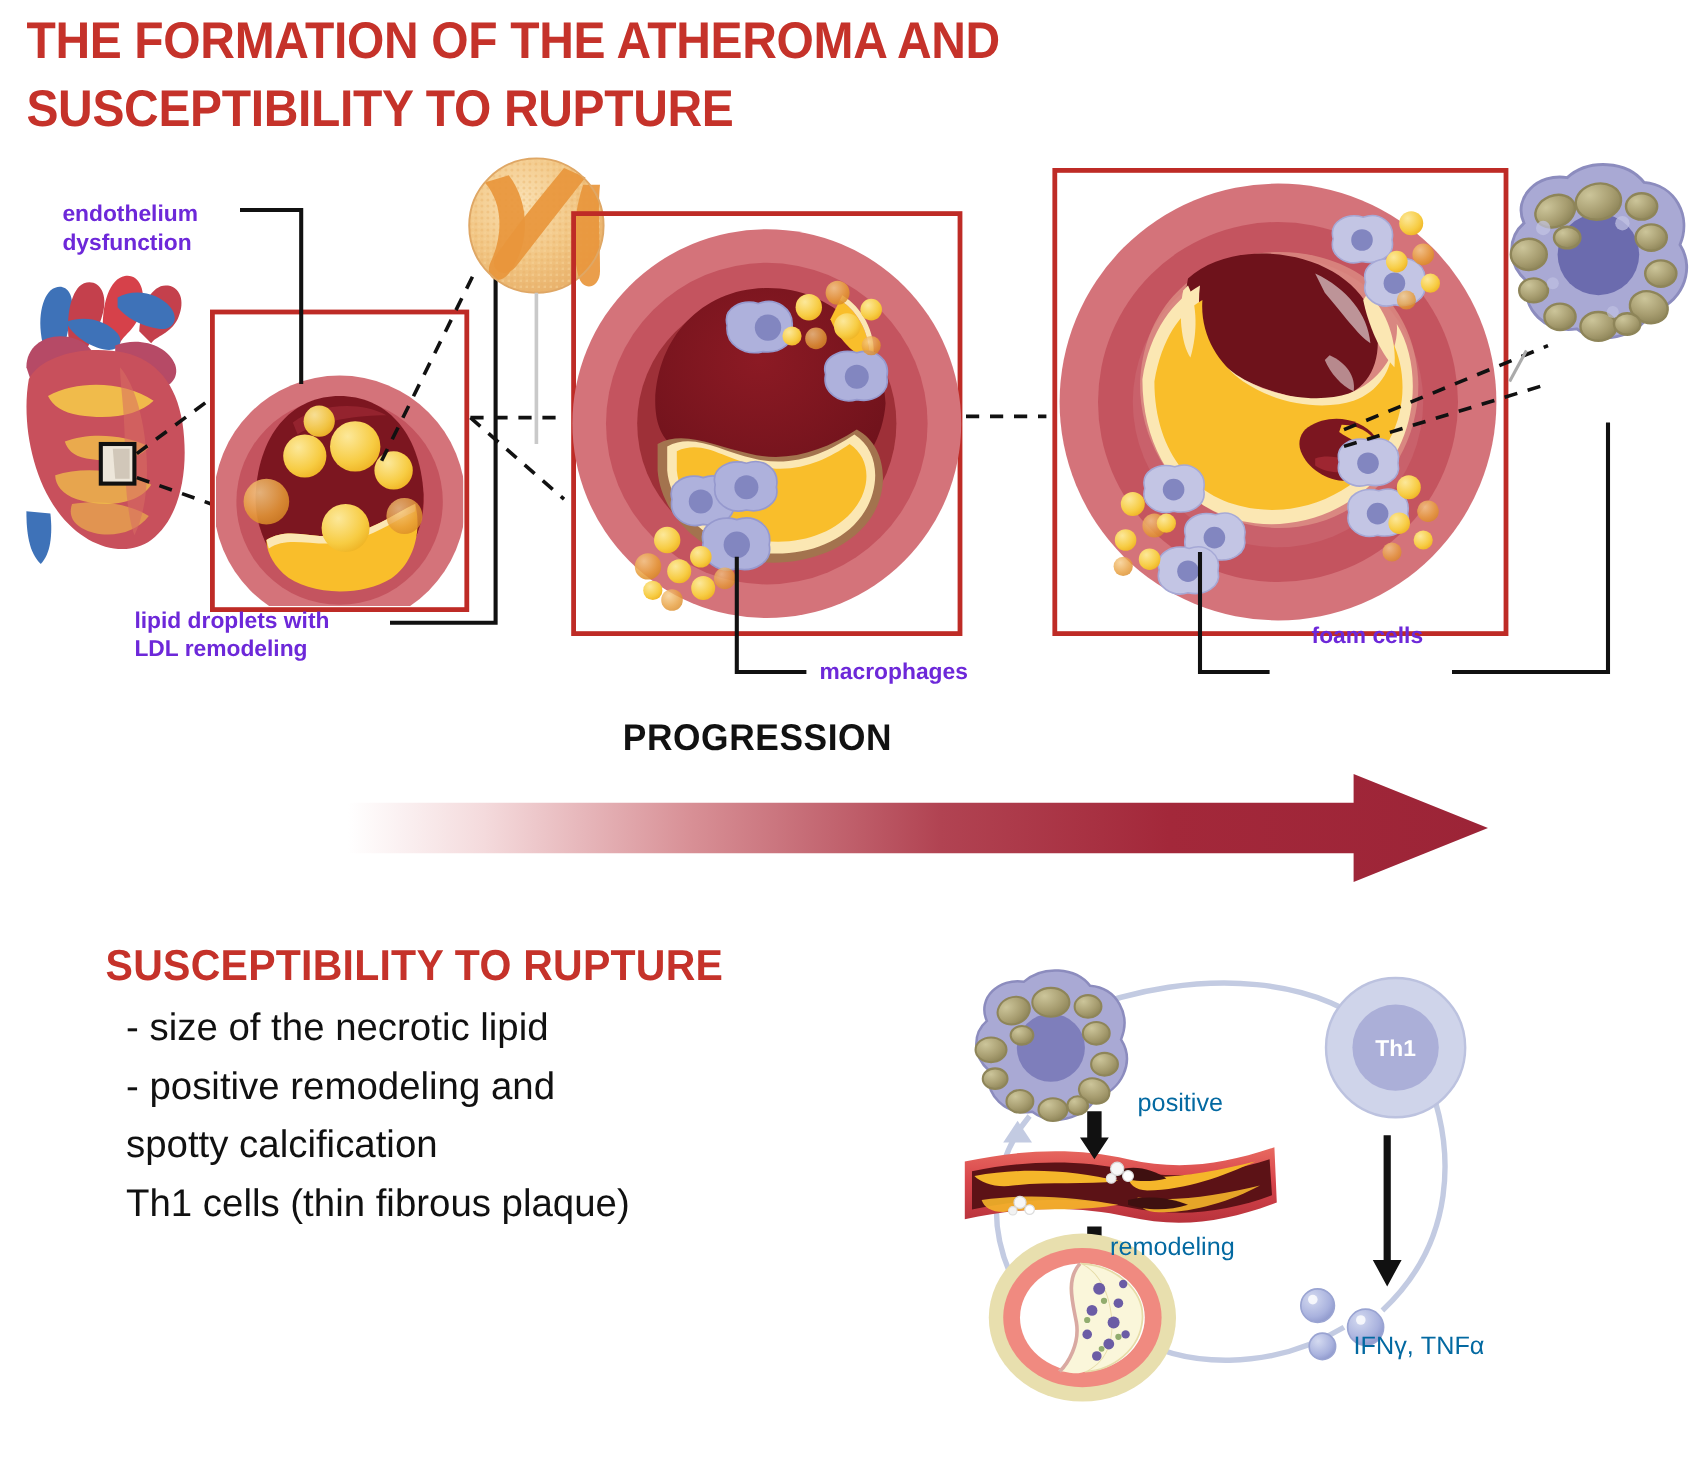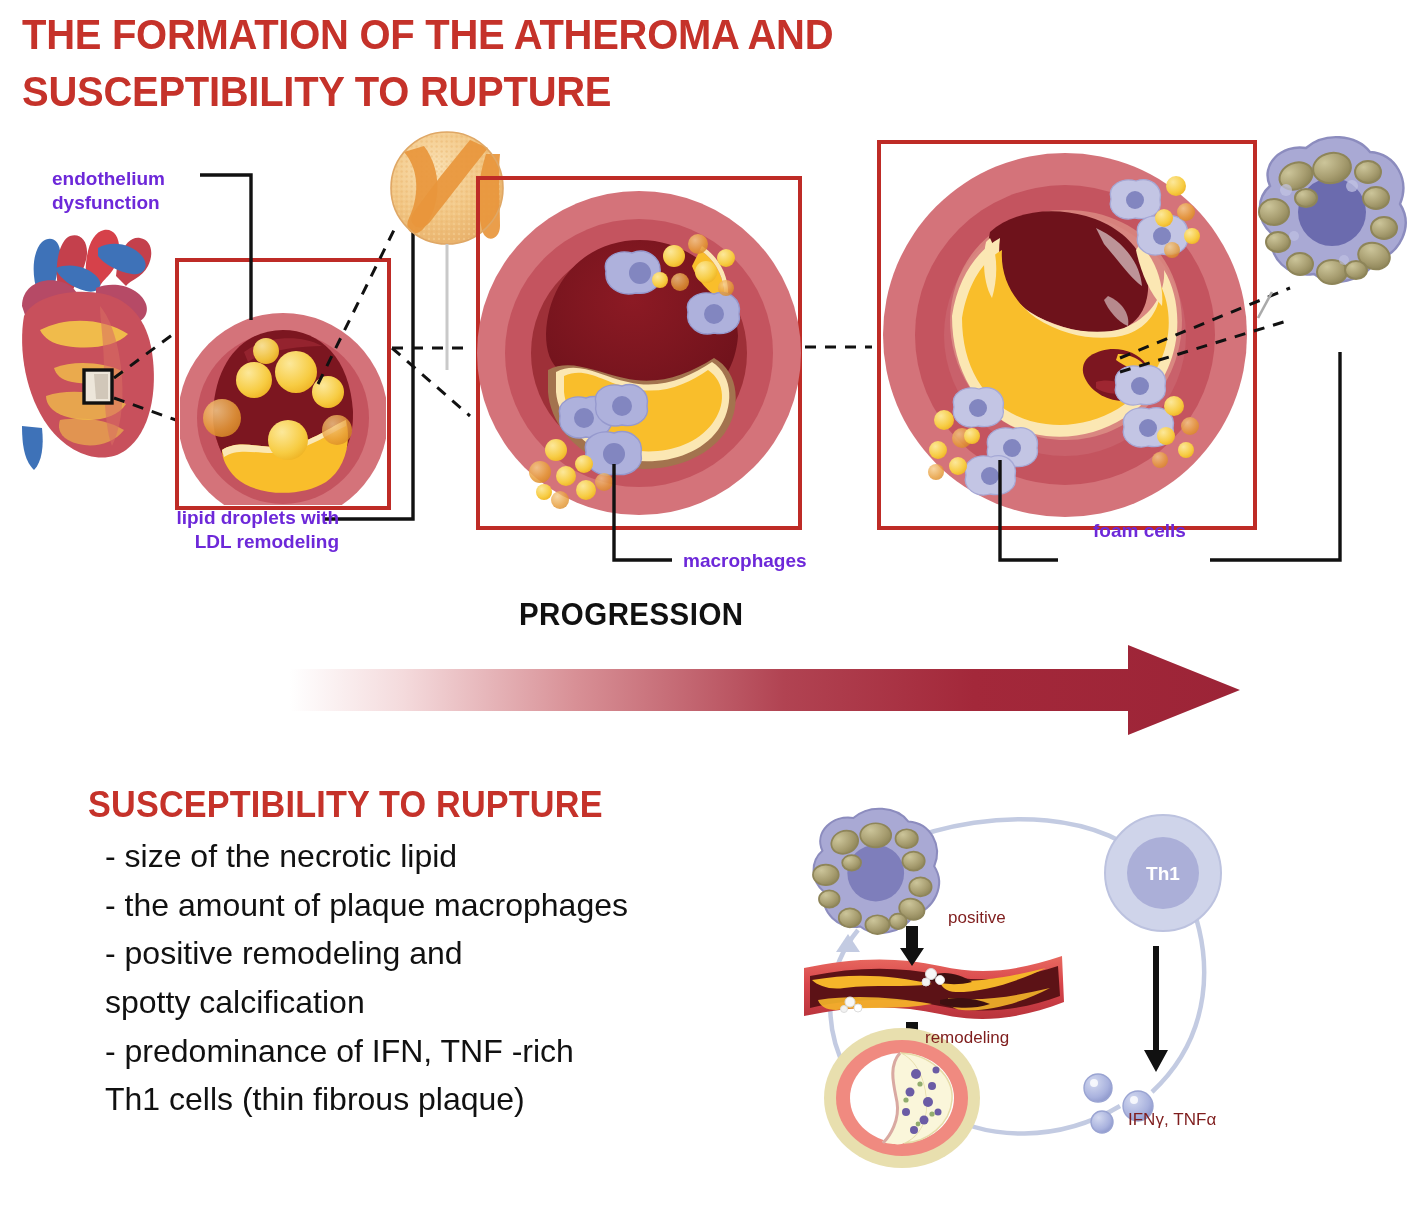--- a/index.html
+++ b/index.html
@@ -36,21 +36,21 @@
     letter-spacing:0.2px;
     font-family:"Liberation Sans Narrow","Liberation Sans",sans-serif;
     transform:scaleX(.95);transform-origin:left top;
   }
   #susc-list{
     left:105px;top:832px;width:740px;color:#111;font-size:32px;line-height:1.52;
     font-family:"Liberation Sans Narrow","Liberation Sans",sans-serif;
   }
   #susc-list div{white-space:nowrap;}
 
-  .cycle-label{font-size:17px;color:#7f1d1d;}
+  .cycle-label{font-size:21px;color:#0369a1;}
   .th1-text{
     font-weight:bold;font-size:19px;fill:#ffffff;
   }
 </style>
 </head>
 <body>
 
 <div class="abs" id="main-title">
   <div>THE FORMATION OF THE ATHEROMA AND</div>
   <div>SUSCEPTIBILITY TO RUPTURE</div>
@@ -383,21 +383,21 @@
   </g>
   <path d="M1272 172 L1258 198" stroke="#AAAAAA" stroke-width="2.6" fill="none"></path>
 
 </svg>
 
 <div class="abs leader-label" style="left:52px;top:167px;">
   <div>endothelium</div>
   <div>dysfunction</div>
 </div>
 
-<div class="abs leader-label" style="left:139px;top:506px;text-align:right;width:200px;">
+<div class="abs leader-label" style="left:112px;top:506px;text-align:left;width:200px;">
   <div>lipid droplets with</div>
   <div>LDL remodeling</div>
 </div>
 
 <div class="abs leader-label" style="left:683px;top:549px;">macrophages</div>
 
 <div class="abs leader-label" style="left:1093px;top:519px;">foam cells</div>
 
 <div class="abs" id="progression-word">PROGRESSION</div>
 
@@ -412,24 +412,22 @@
       <stop offset="100%" stop-color="#9C2437"></stop>
     </linearGradient>
   </defs>
   <path d="M0 24 L838 24 L838 0 L950 45 L838 90 L838 66 L0 66 Z" fill="url(#arrowGrad)"></path>
 </svg>
 
 <div class="abs" id="susc-heading">SUSCEPTIBILITY TO RUPTURE</div>
 
 <div class="abs" id="susc-list">
   <div>- size of the necrotic lipid</div>
-  <div>- the amount of plaque macrophages</div>
   <div>- positive remodeling and</div>
   <div>spotty calcification</div>
-  <div>- predominance of IFN, TNF -rich</div>
   <div>Th1 cells (thin fibrous plaque)</div>
 </div>
 
 <svg class="abs" style="left:780px;top:770px;" width="500" height="420" viewBox="0 0 500 420">
   <defs>
     <radialGradient id="vacGrad2" cx="33%" cy="28%" r="78%">
       <stop offset="0%" stop-color="#CCC59A"></stop>
       <stop offset="65%" stop-color="#A79D70"></stop>
       <stop offset="100%" stop-color="#8E8559"></stop>
     </radialGradient>

